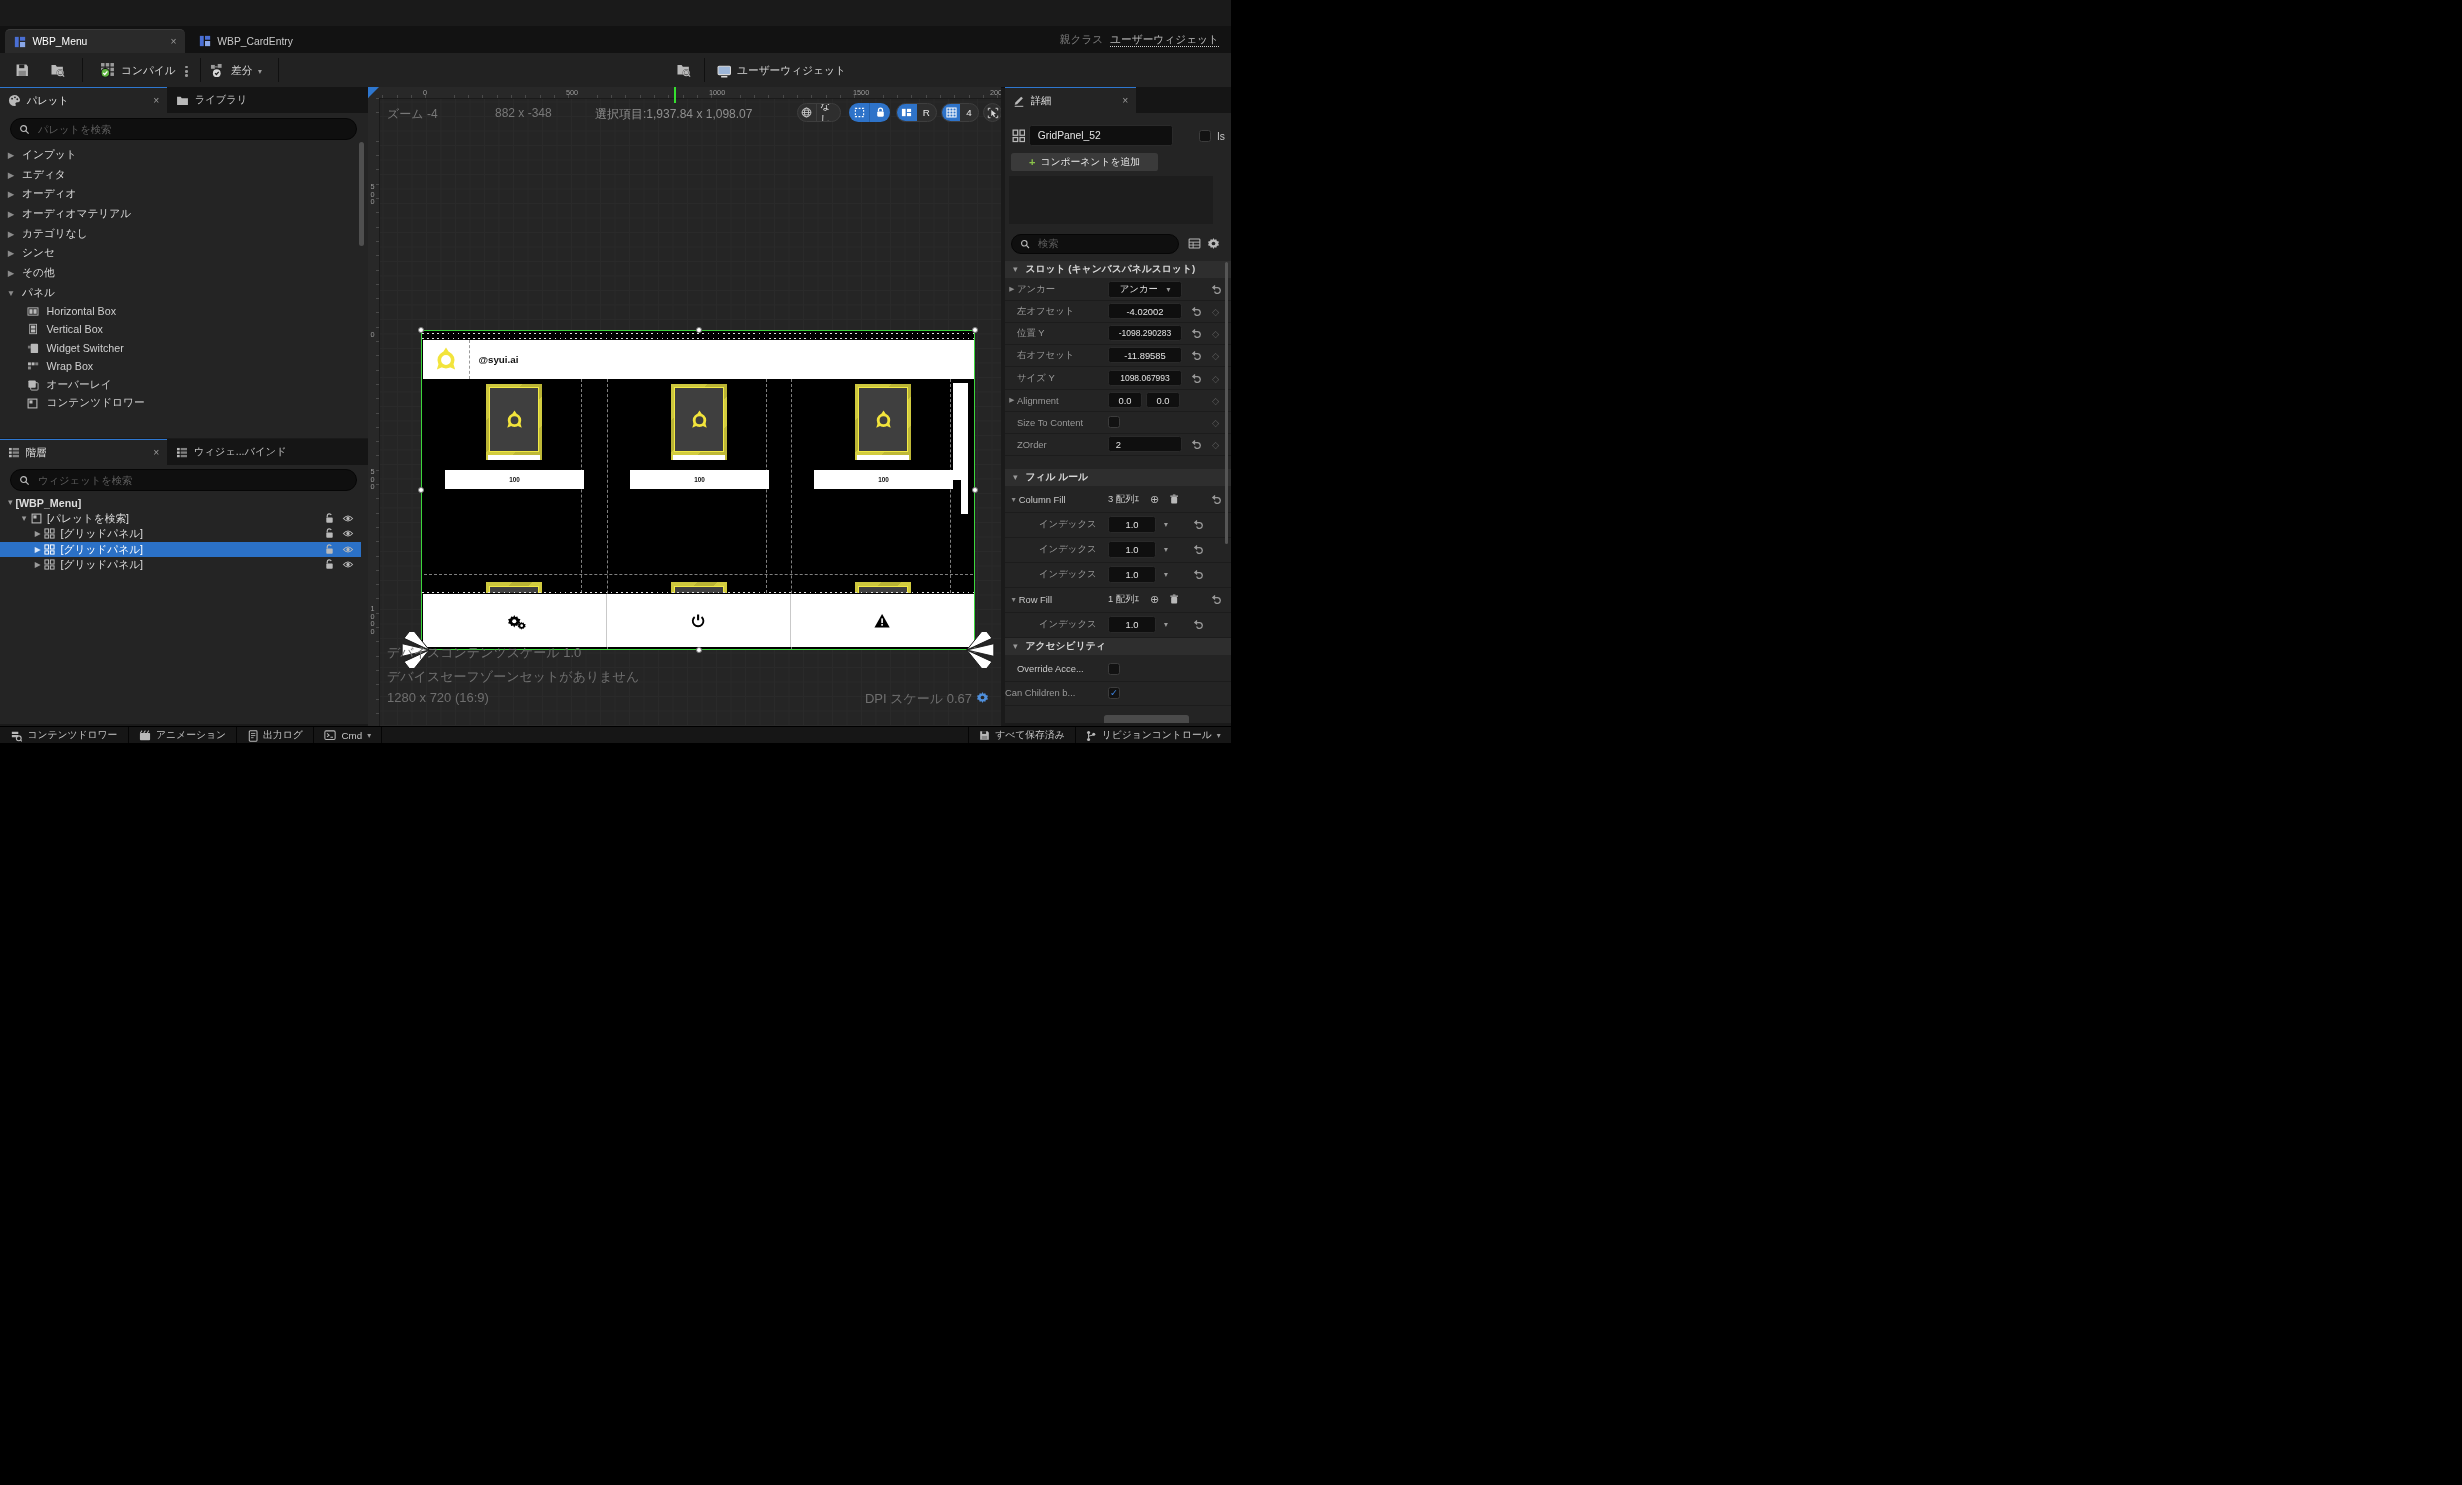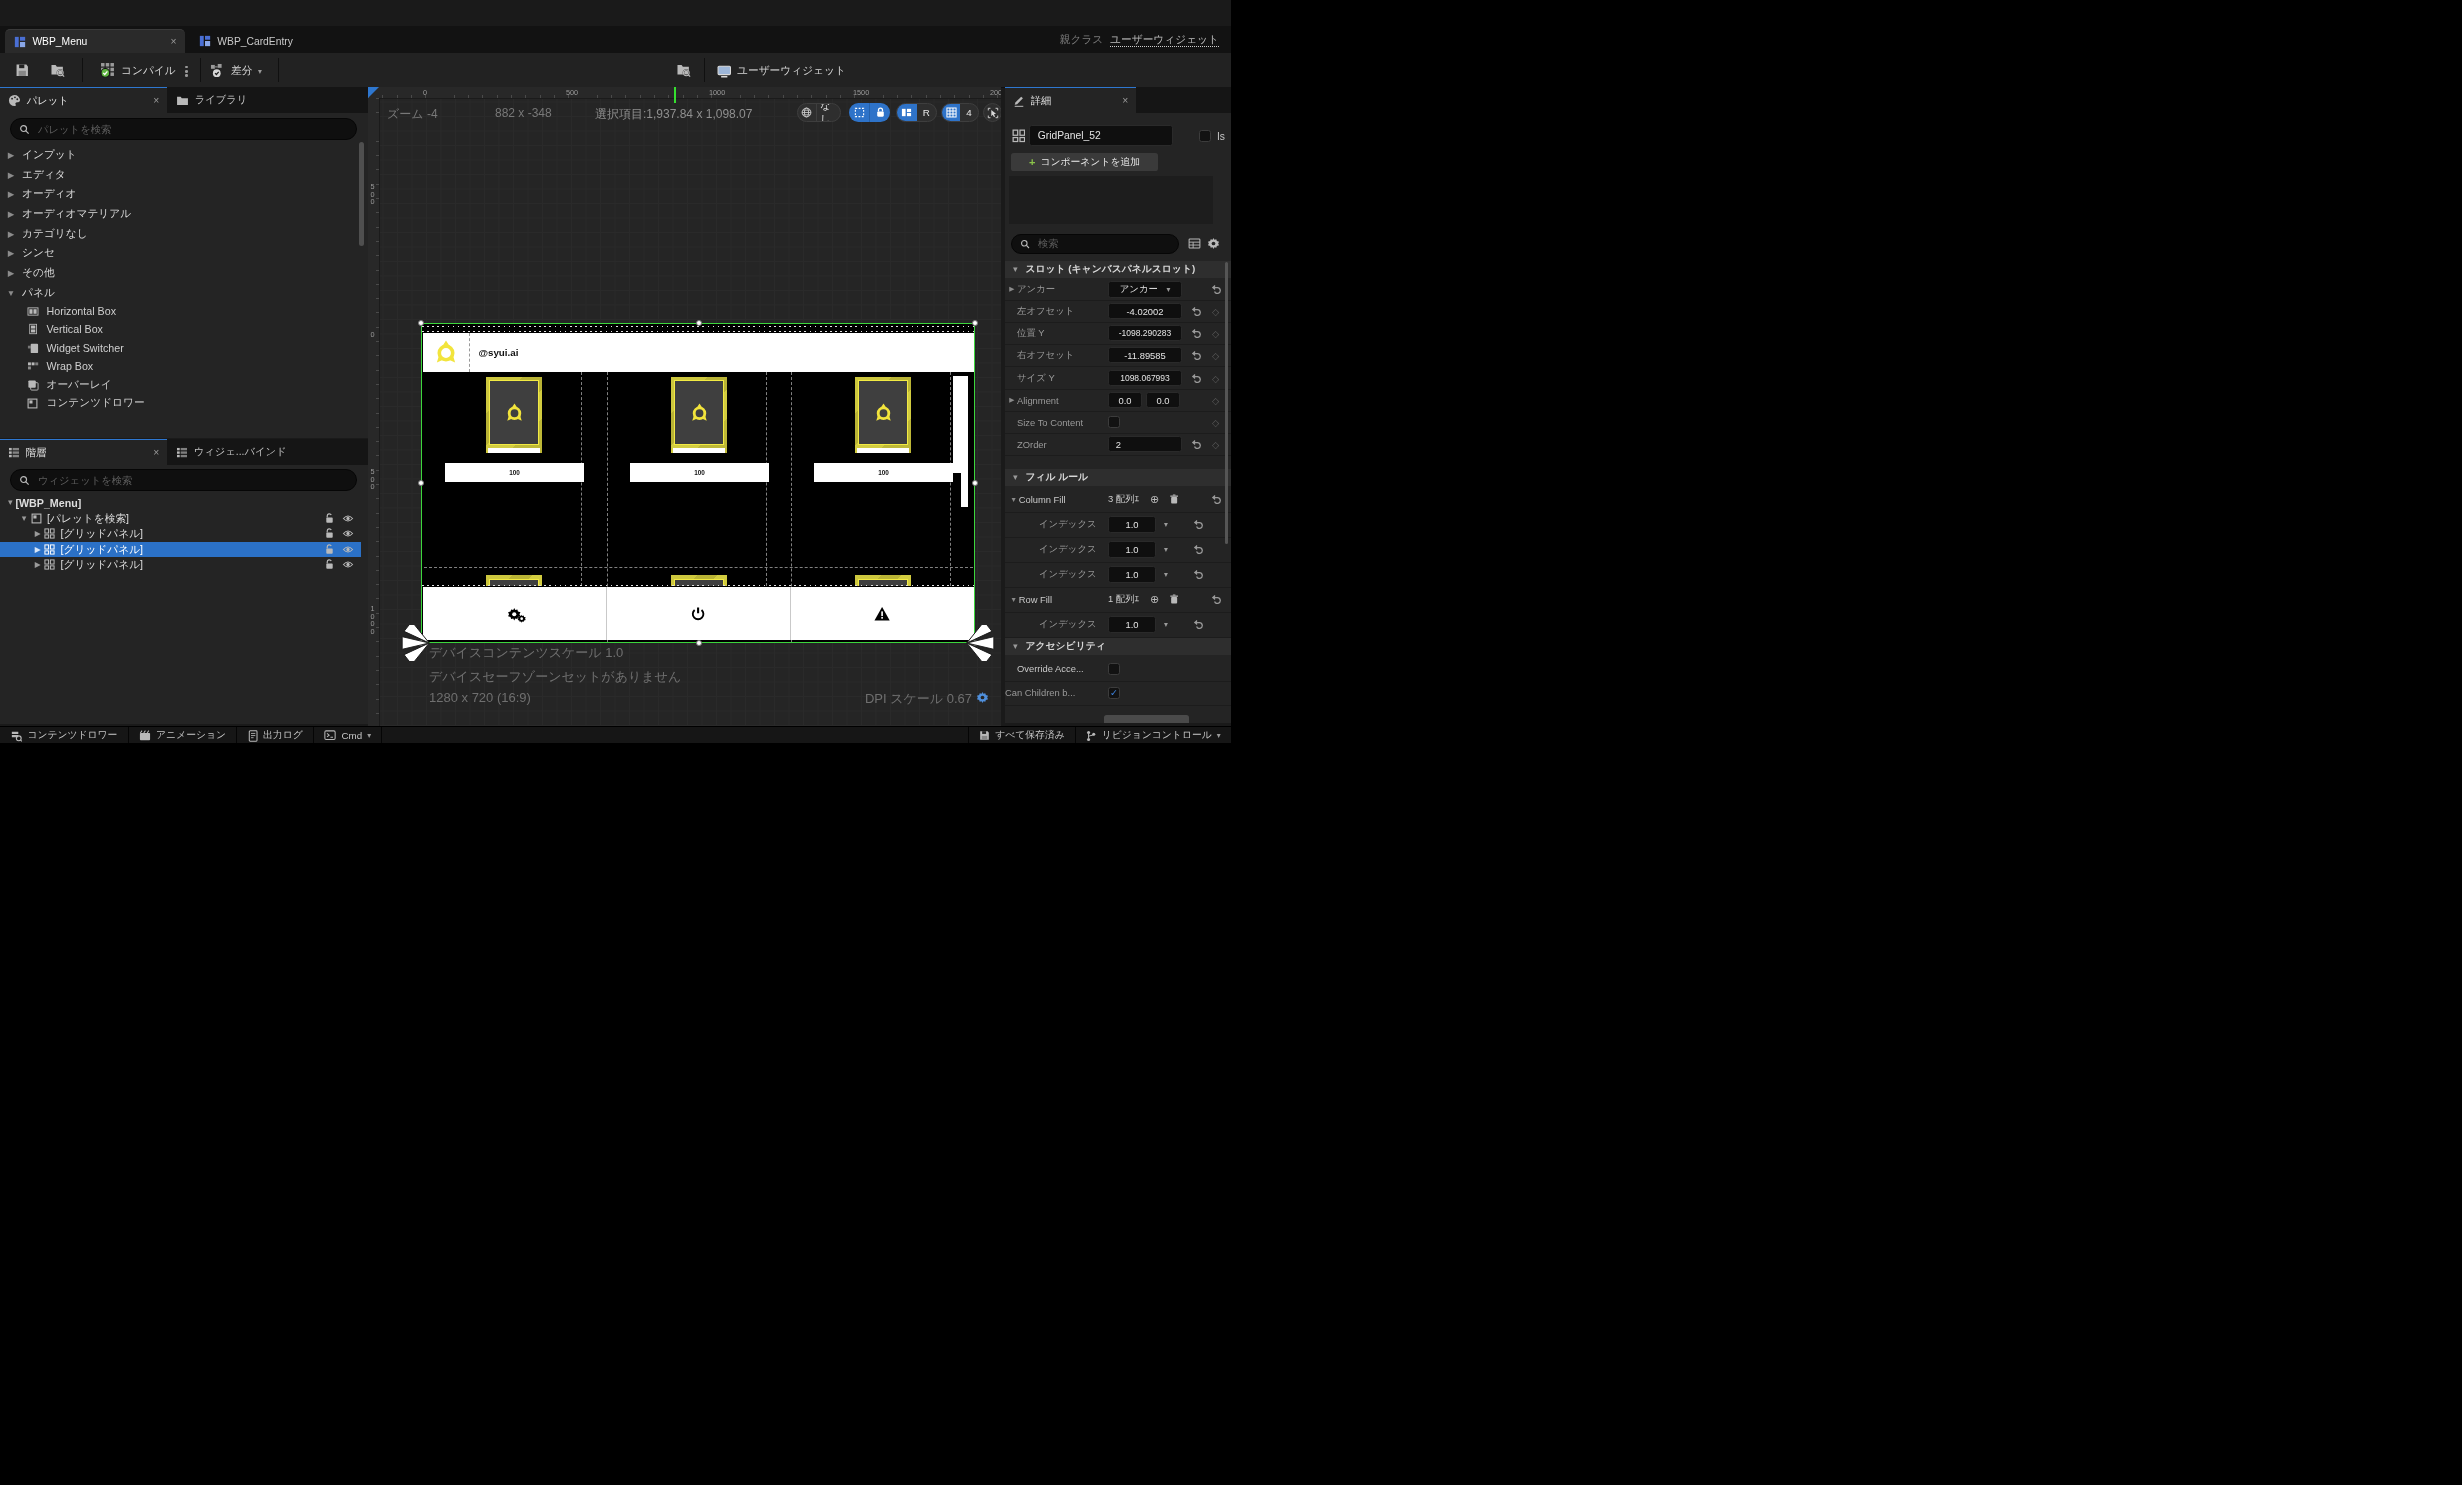--- a/index.html
+++ b/index.html
@@ -64,38 +64,38 @@
     background-image:repeating-linear-gradient(#4a4a4a 0 0.9px,transparent 0.9px 14.3px);background-size:4.3px 100%;background-position:7.7px 0;background-repeat:no-repeat;}
   .rlabel{position:absolute;font-size:7.3px;color:#9a9a9a;top:0.9px;}
   .rlabelv{position:absolute;font-size:7.3px;color:#9a9a9a;left:2.6px;line-height:7.7px;white-space:pre-line;text-align:center;}
   .corner-tri{position:absolute;left:0;top:0;width:0;height:0;border-top:11px solid #2e77d0;border-right:11px solid transparent;}
   .vinfo{font-size:12px;color:#787878;white-space:nowrap;}
   .pill{position:absolute;top:16.2px;height:19px;border-radius:9.4px;display:flex;overflow:hidden;border:0.9px solid #3e3e3e;background:#2e2e2e;box-sizing:border-box;}
   .pill .seg{display:flex;align-items:center;justify-content:center;height:100%;}
   .seg.blue{background:#2e73c9;}
   .seg .t{font-size:9.8px;color:#e8e8e8;padding:0 3.4px;}
   
-  .canvas{position:absolute;left:53px;top:236px;width:552px;height:318px;background:#000;border:1.7px solid #3cd63c;}
+  .canvas{position:absolute;left:53px;top:243px;width:552px;height:318px;background:#000;border:1.7px solid #3cd63c;}
   .ants{position:absolute;left:0;width:100%;height:0.9px;background:repeating-linear-gradient(90deg,#e0e0e0 0 1.7px,transparent 1.7px 5.1px);}
   .cheader{position:absolute;left:0.9px;top:8.5px;width:551px;height:39px;background:#ffffff;display:flex;align-items:center;}
   .clogo{width:46px;height:100%;display:flex;align-items:center;justify-content:center;border-right:0.9px dashed #999;color:#f2e43c;}
   .chandle{font-size:9.8px;font-weight:bold;color:#111;margin-left:8.5px;}
   .dashv{position:absolute;width:0;border-left:0.9px dashed #808080;}
   .dashh{position:absolute;height:0;border-top:0.9px dashed #808080;}
   .card{position:absolute;width:56px;height:76px;background:linear-gradient(135deg,#cdc73e 0 28%,#b9b335 28% 52%,#d2cc40 52% 74%,#beb837 74%);}
   .card .frame{position:absolute;left:3.4px;top:3.4px;right:3.4px;bottom:7.7px;border:1.7px solid #f2ea43;background:#3f3f3f;display:flex;align-items:center;justify-content:center;color:#f2e43c;}
   .card .strip{position:absolute;left:1.7px;bottom:0;right:1.7px;height:5.1px;background:#fff;}
   .cardtop{position:absolute;width:56px;height:11px;background:linear-gradient(135deg,#cdc73e 0 40%,#b9b335 40% 70%,#d2cc40 70%);}
   .cardtop i{position:absolute;left:3.4px;right:3.4px;top:4.3px;bottom:0;border:1.7px solid #f2ea43;border-bottom:none;background:#3f3f3f;display:block;}
   .pricebar{position:absolute;width:139px;height:19px;background:#fff;display:flex;align-items:center;justify-content:center;font-size:6.4px;font-weight:bold;color:#111;}
   .cfooter{position:absolute;left:0.9px;bottom:1.7px;width:551px;height:53px;background:#fff;display:flex;}
   .cfooter .cell{flex:1;display:flex;align-items:center;justify-content:center;border-right:0.9px solid #c9c9c9;color:#000;}
   .cfooter .cell:last-child{border-right:none;}
   .handle{position:absolute;width:6px;height:6px;border-radius:50%;background:#fff;border:0.9px solid #777;box-sizing:border-box;}
-  .ovtext{position:absolute;font-size:13px;color:#6f6f6f;white-space:nowrap;margin-left:42px;}
+  .ovtext{position:absolute;font-size:13px;color:#6f6f6f;white-space:nowrap;}
   
   .details{left:1005px;top:87px;width:226px;height:636px;background:#242424;overflow:hidden;}
   .dinput{background:#0f0f0f;border:0.9px solid #2a2a2a;border-radius:2.6px;color:#e4e4e4;font-size:9.4px;display:flex;align-items:center;justify-content:center;box-sizing:border-box;}
   .cb{width:12px;height:12px;background:#121212;border:0.9px solid #3c3c3c;border-radius:2.6px;box-sizing:border-box;display:flex;align-items:center;justify-content:center;font-size:9.4px;color:#3d82dc;font-weight:bold;}
   .dhdr{position:absolute;left:0;width:100%;height:17px;background:#2e2e2e;display:flex;align-items:center;font-size:9.8px;font-weight:bold;color:#d8d8d8;}
   .dhdr .tri{font-size:7.7px;color:#9a9a9a;width:20.5px;text-align:center;}
   .drow{position:absolute;left:0;width:100%;border-bottom:0.9px solid #1c1c1c;display:flex;align-items:center;}
   .drow .dlabel{font-size:9.4px;color:#9a9a9a;white-space:nowrap;overflow:hidden;}
   .drow .exp{font-size:6.8px;color:#8a8a8a;width:10.3px;text-align:center;}
   .undo{color:#9a9a9a;}

